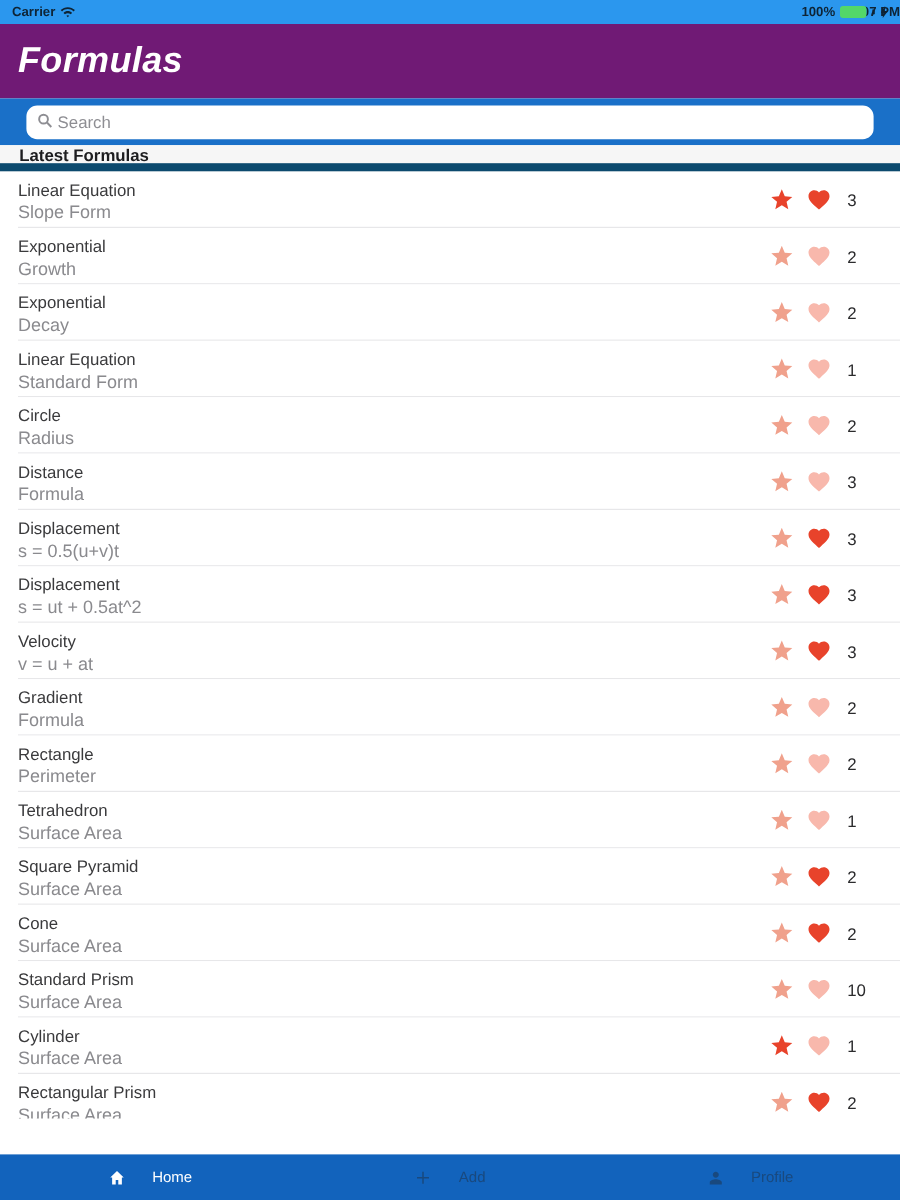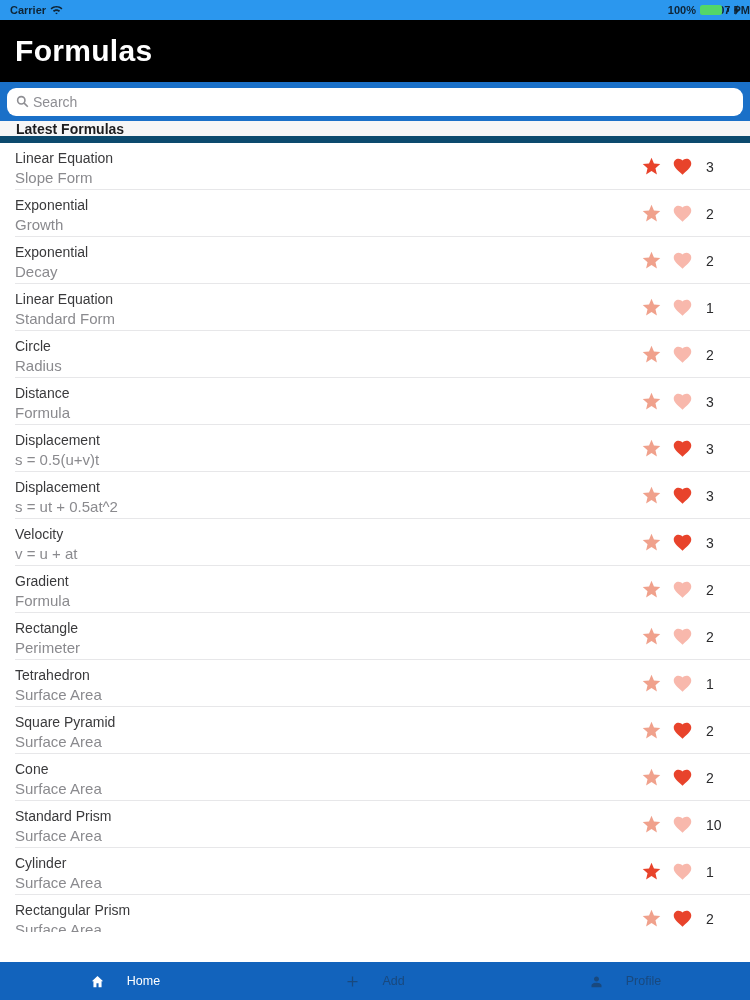--- a/index.html
+++ b/index.html
@@ -14,24 +14,24 @@
     justify-content:space-between;padding:0 10px;color:#0E2435;
     font-size:11px;font-weight:700;
   }
   .status-left,.status-right{display:flex;align-items:center;gap:4px;}
   .status-time{position:absolute;left:0;right:0;text-align:right;top:4px;font-size:11px;font-weight:700;color:#0E2435;pointer-events:none;}
   .wifi-svg{width:13px;height:10px;fill:#0E2435;}
   .battery-body{width:22px;height:10px;border-radius:2.5px;background:#53D769;position:relative;display:inline-block;}
   .battery-cap{width:2px;height:4px;background:#0E2435;border-radius:0 1px 1px 0;display:inline-block;margin-left:1px;}
   .bolt-svg{width:6px;height:10px;fill:#0E2435;margin-left:1px;}
   
-  .app-header{height:62px;background:#000000;display:flex;align-items:center;padding-left:15px;}
+  .app-header{height:62px;background:#701a75;display:flex;align-items:center;padding-left:15px;font-style:italic;}
   .app-title{color:#ffffff;font-size:30px;font-weight:800;letter-spacing:.3px;}
   
-  .search-strip{height:39px;background:#1A70C8;display:flex;align-items:center;padding:0 7px;}
+  .search-strip{height:39px;background:#1A70C8;display:flex;align-items:center;padding:0 22px;}
   .search-box{position:relative;flex:1;}
   .search-input{
     width:100%;height:28px;border:none;border-radius:9px;background:#ffffff;
     font-size:14px;color:#333;padding:0 8px 0 26px;box-sizing:border-box;outline:none;
     font-family:"Liberation Sans","DejaVu Sans",sans-serif;
   }
   .search-input::placeholder{color:#8E8E93;}
   .search-glyph{
     position:absolute;left:9px;top:6px;width:13px;height:13px;color:#8E8E93;pointer-events:none;
   }

